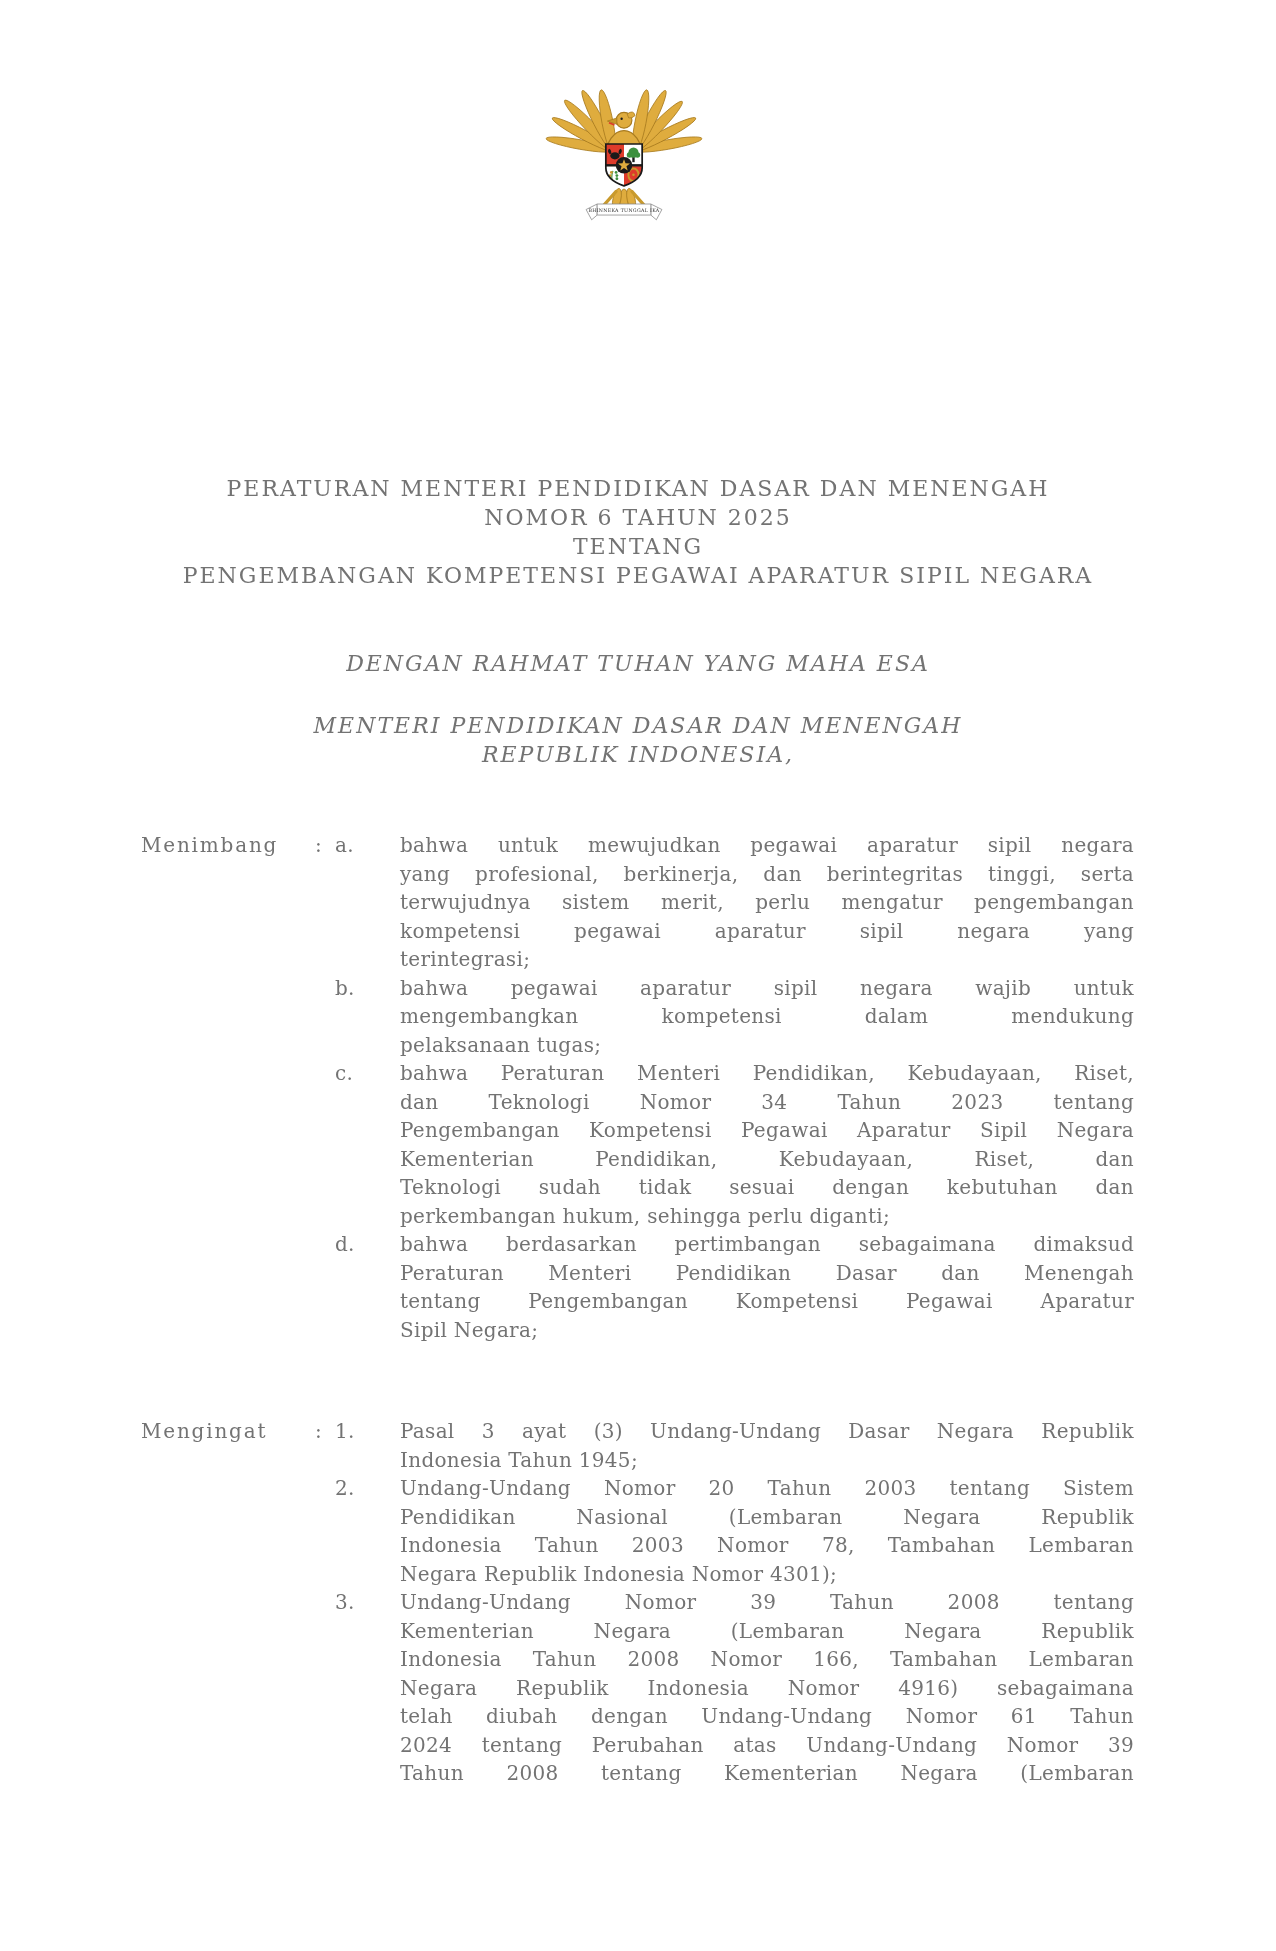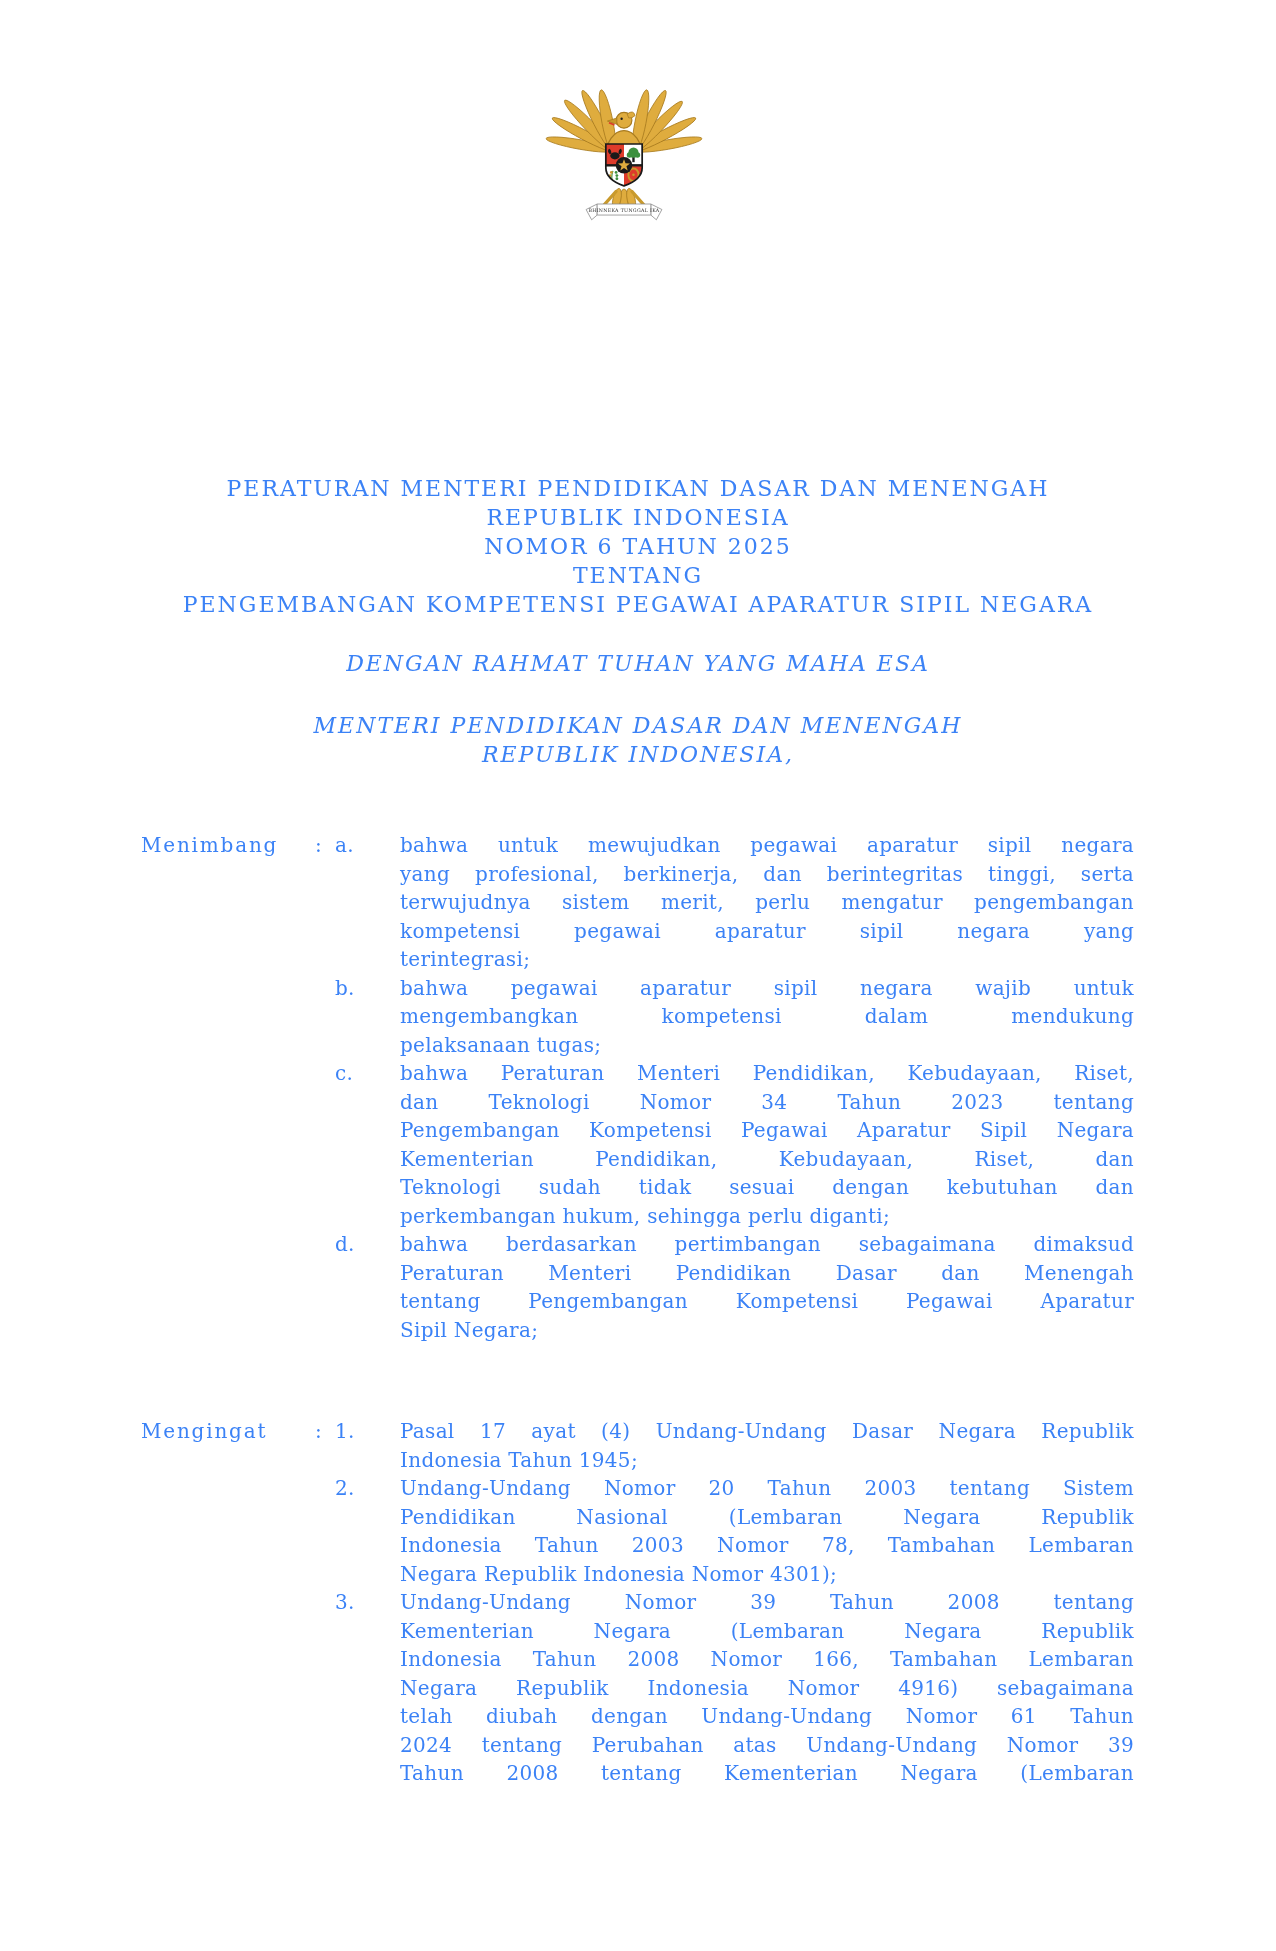--- a/index.html
+++ b/index.html
@@ -2,21 +2,21 @@
 <html><head>
 <meta charset="utf-8">
 <style>
   html,body{margin:0;padding:0;background:#ffffff;}
   .page{
     position:relative;
     width:1276px;
     height:1951px;
     background:#ffffff;
     font-family:"DejaVu Serif","Liberation Serif",serif;
-    color:#3b82f6;
+    color:#737373;
     overflow:hidden;
   }
   .emblem{
     position:absolute;
     left:545px;
     top:84px;
     width:158px;
     height:150px;
   }
   .centerblock{
@@ -167,21 +167,20 @@
         <path d="M66,152 L52,159 L59,172 L66,166 Z" fill="#FFFFFF" stroke="#8a8a8a" stroke-width="1"></path>
         <path d="M134,152 L148,159 L141,172 L134,166 Z" fill="#FFFFFF" stroke="#8a8a8a" stroke-width="1"></path>
         <path d="M66,152 L134,152 L134,166 L66,166 Z" fill="#FFFFFF" stroke="#8a8a8a" stroke-width="1"></path>
         <text x="100" y="161.5" text-anchor="middle" font-size="6" letter-spacing="0.4" fill="#333333" font-family="DejaVu Serif, Liberation Serif, serif">BHINNEKA TUNGGAL IKA</text>
       </g>
     </svg>
   </div>
 
   <div class="centerblock heading">
     <div>PERATURAN MENTERI PENDIDIKAN DASAR DAN MENENGAH</div>
-    <div>REPUBLIK INDONESIA</div>
     <div>NOMOR 6 TAHUN 2025</div>
     <div>TENTANG</div>
     <div>PENGEMBANGAN KOMPETENSI PEGAWAI APARATUR SIPIL NEGARA</div>
   </div>
 
   <div class="centerblock invocation">DENGAN RAHMAT TUHAN YANG MAHA ESA</div>
 
   <div class="centerblock authority">
     <div>MENTERI PENDIDIKAN DASAR DAN MENENGAH</div>
     <div>REPUBLIK INDONESIA,</div>
@@ -232,21 +231,21 @@
       </div>
   </div>
 
   <div class="section sec-mengingat">
     <div class="sec-label">Mengingat</div>
     <div class="sec-colon">:</div>
     <div class="items">
         <div class="item">
           <div class="marker">1.</div>
           <div class="itext">
-            <div class="line jl">Pasal 17 ayat (4) Undang-Undang Dasar Negara Republik</div>
+            <div class="line jl">Pasal 3 ayat (3) Undang-Undang Dasar Negara Republik</div>
             <div class="line ll">Indonesia Tahun 1945;</div>
           </div>
         </div>
         <div class="item">
           <div class="marker">2.</div>
           <div class="itext">
             <div class="line jl">Undang-Undang Nomor 20 Tahun 2003 tentang Sistem</div>
             <div class="line jl">Pendidikan Nasional (Lembaran Negara Republik</div>
             <div class="line jl">Indonesia Tahun 2003 Nomor 78, Tambahan Lembaran</div>
             <div class="line ll">Negara Republik Indonesia Nomor 4301);</div>

